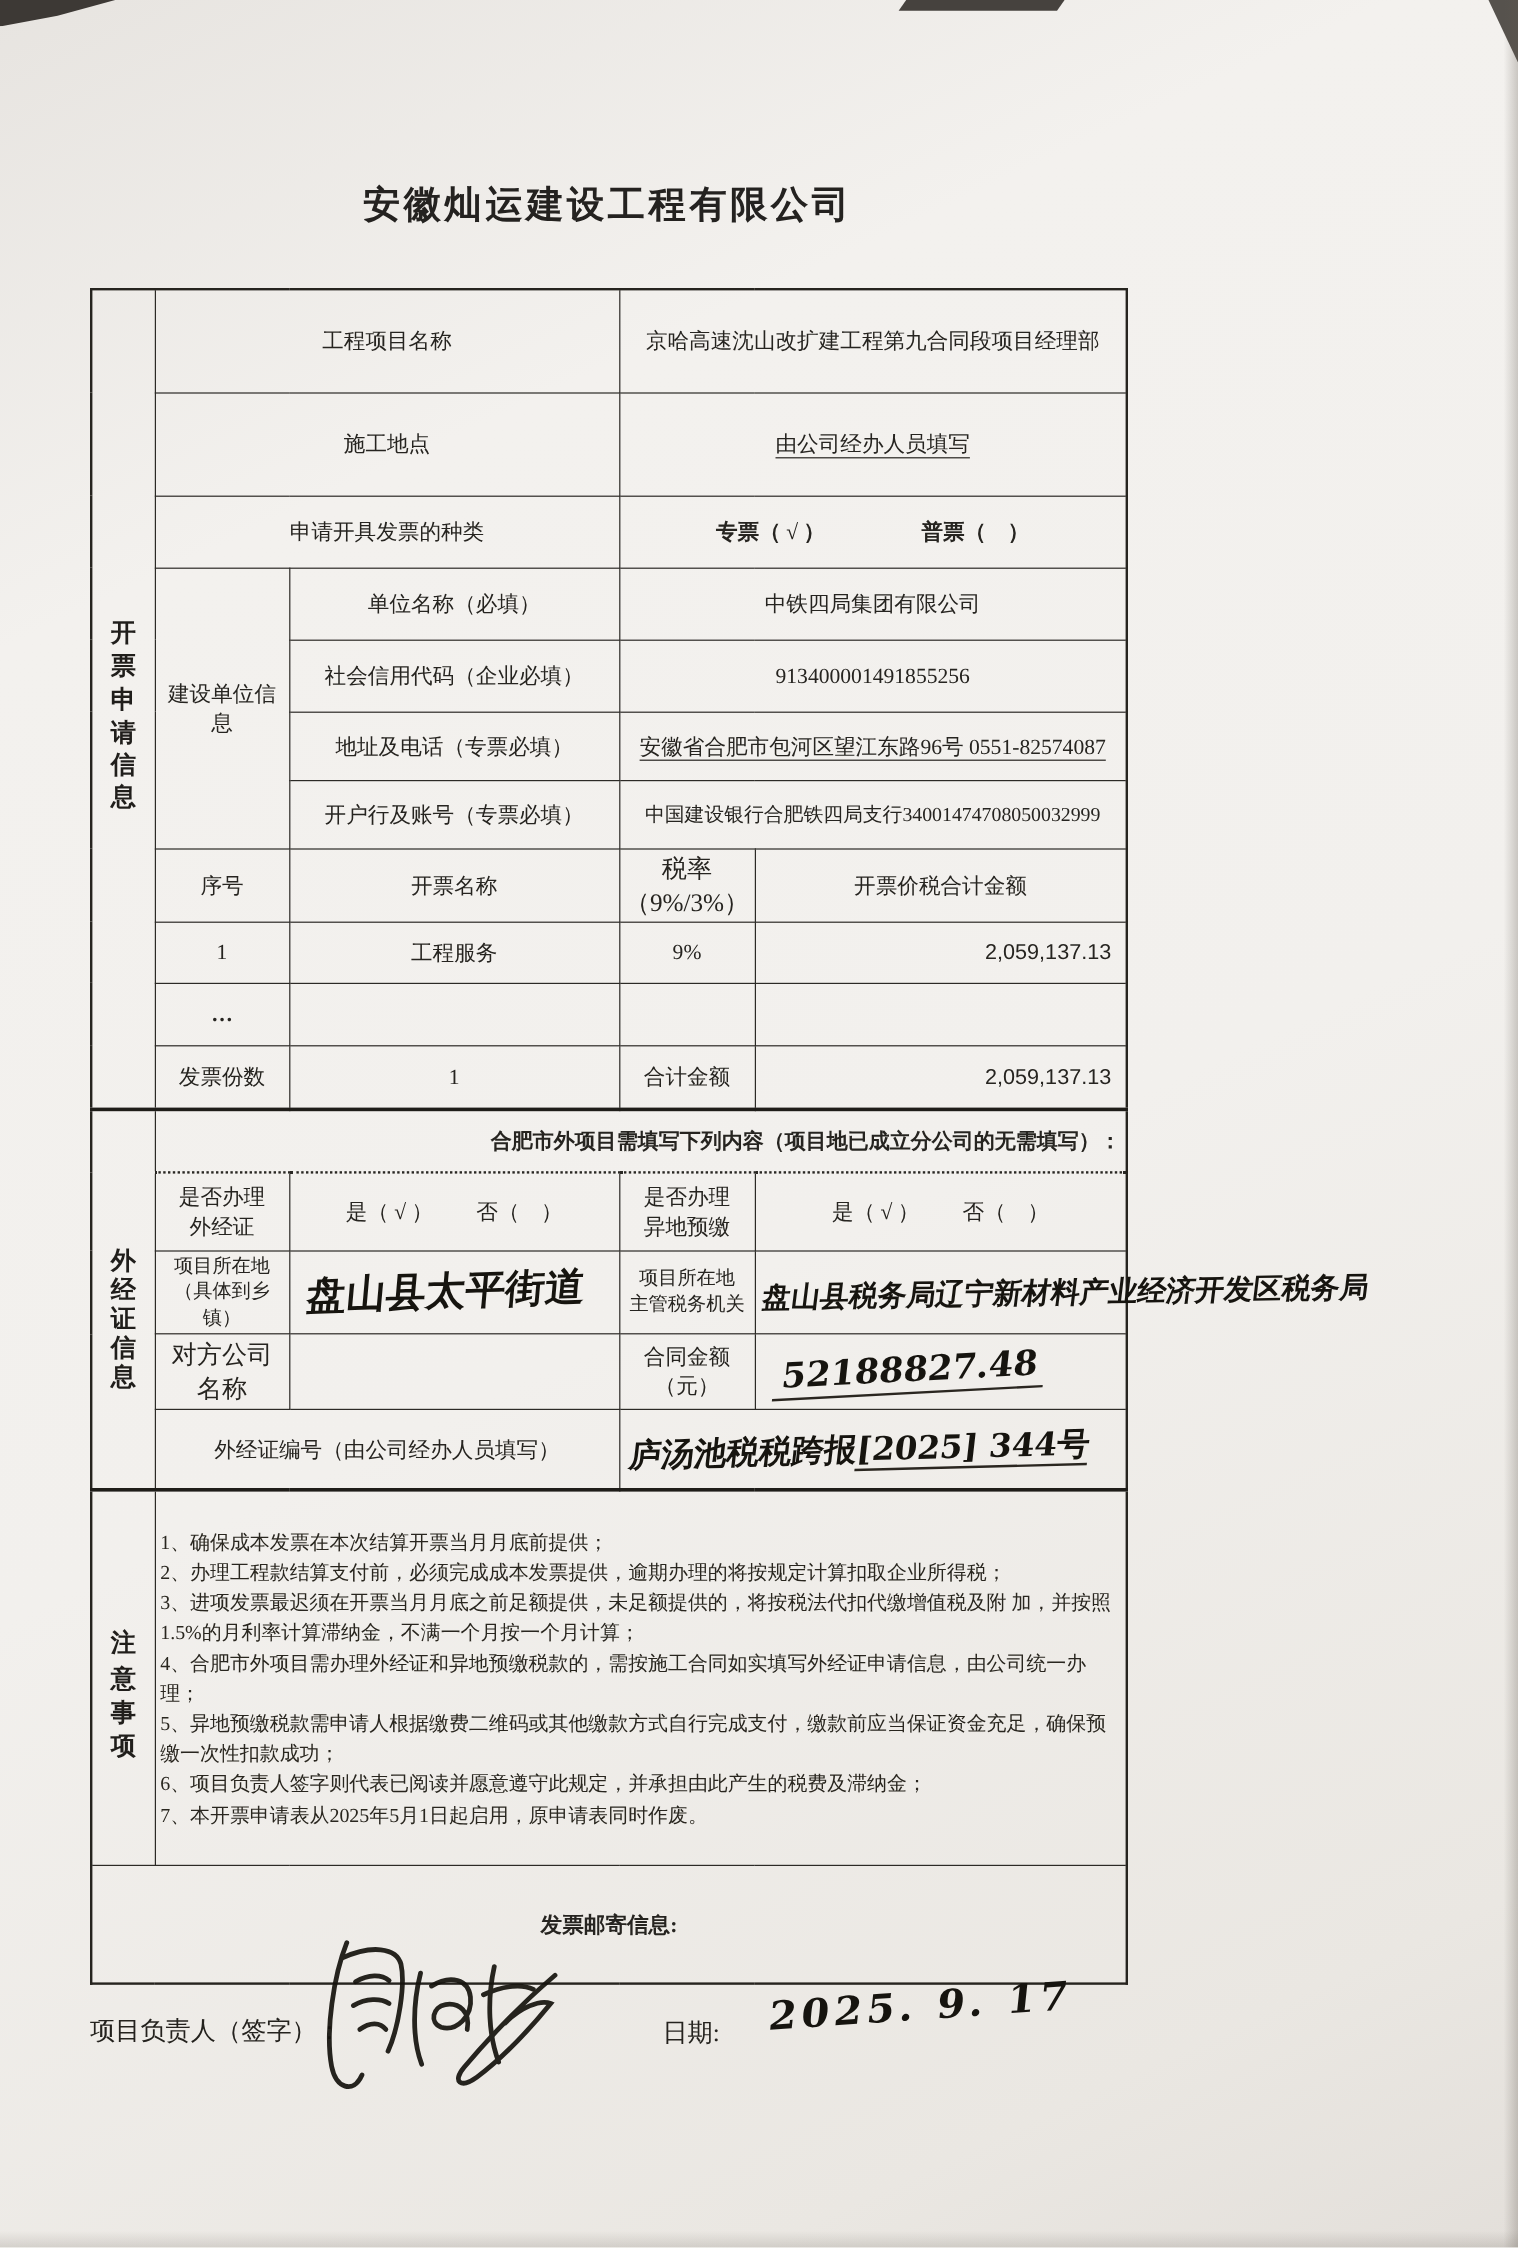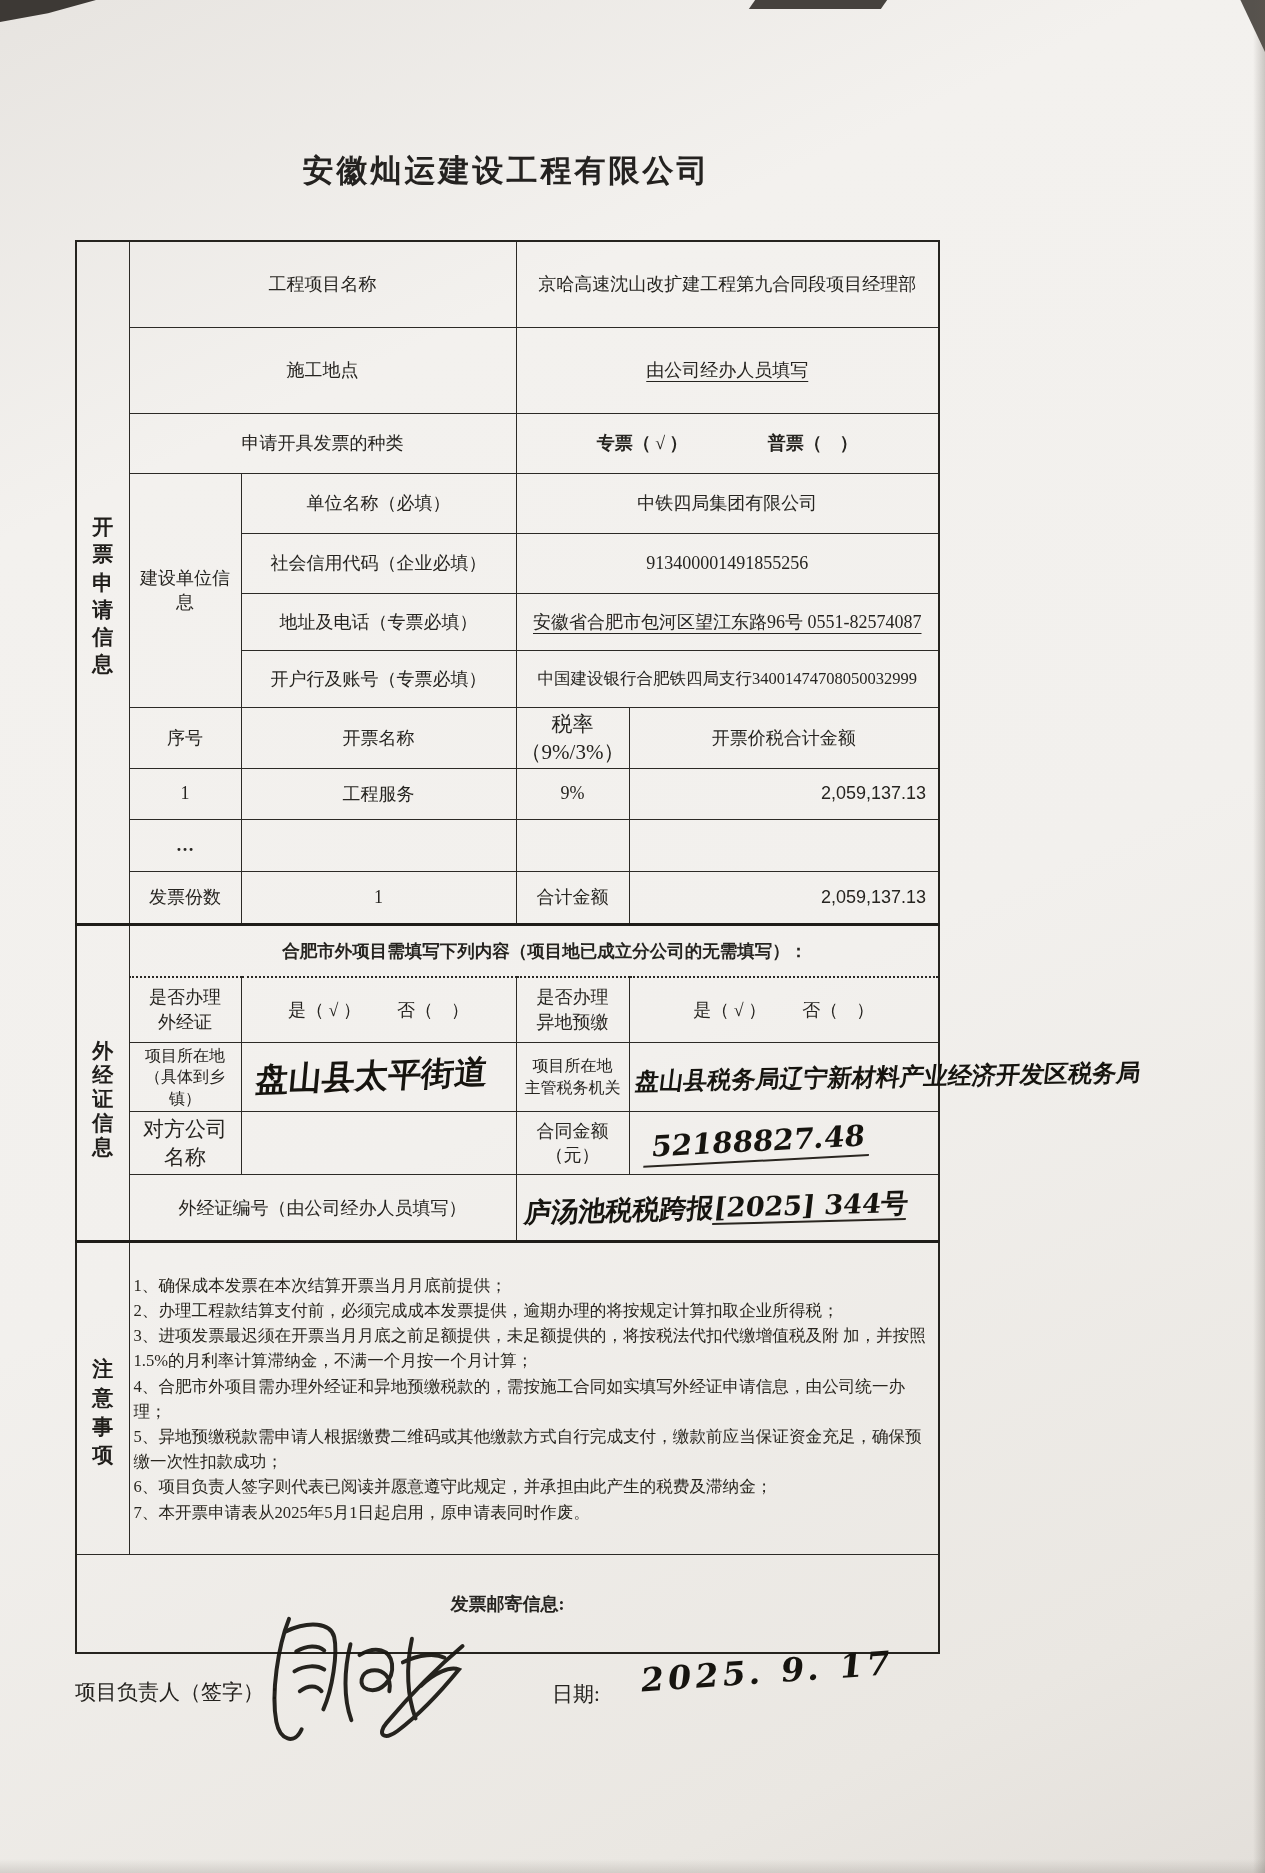--- a/index.html
+++ b/index.html
@@ -157,21 +157,21 @@
         <td class="lbl">发票份数</td>
         <td>1</td>
         <td class="lbl">合计金额</td>
         <td class="amt">2,059,137.13</td>
       </tr>
 
       <tr style="height:53px">
         <td class="side tsep" rowspan="5">
           <div class="vert" style="letter-spacing:24px">外经证信息</div>
         </td>
-        <td colspan="4" class="tsep" style="text-align:center; padding-left:26px; font-size:17.5px; font-weight:600">合肥市外项目需填写下列内容（项目地已成立分公司的无需填写）：</td>
+        <td colspan="4" class="tsep" style="text-align:right; padding-left:26px; font-size:17.5px; font-weight:600">合肥市外项目需填写下列内容（项目地已成立分公司的无需填写）：</td>
       </tr>
       <tr style="height:65px">
         <td class="lbl2 dot-top">是否办理
 外经证</td>
         <td class="dot-top">是（ √ ）　　否（　）</td>
         <td class="lbl2 dot-top">是否办理
 异地预缴</td>
         <td class="dot-top">是（ √ ）　　否（　）</td>
       </tr>
       <tr style="height:69px">

